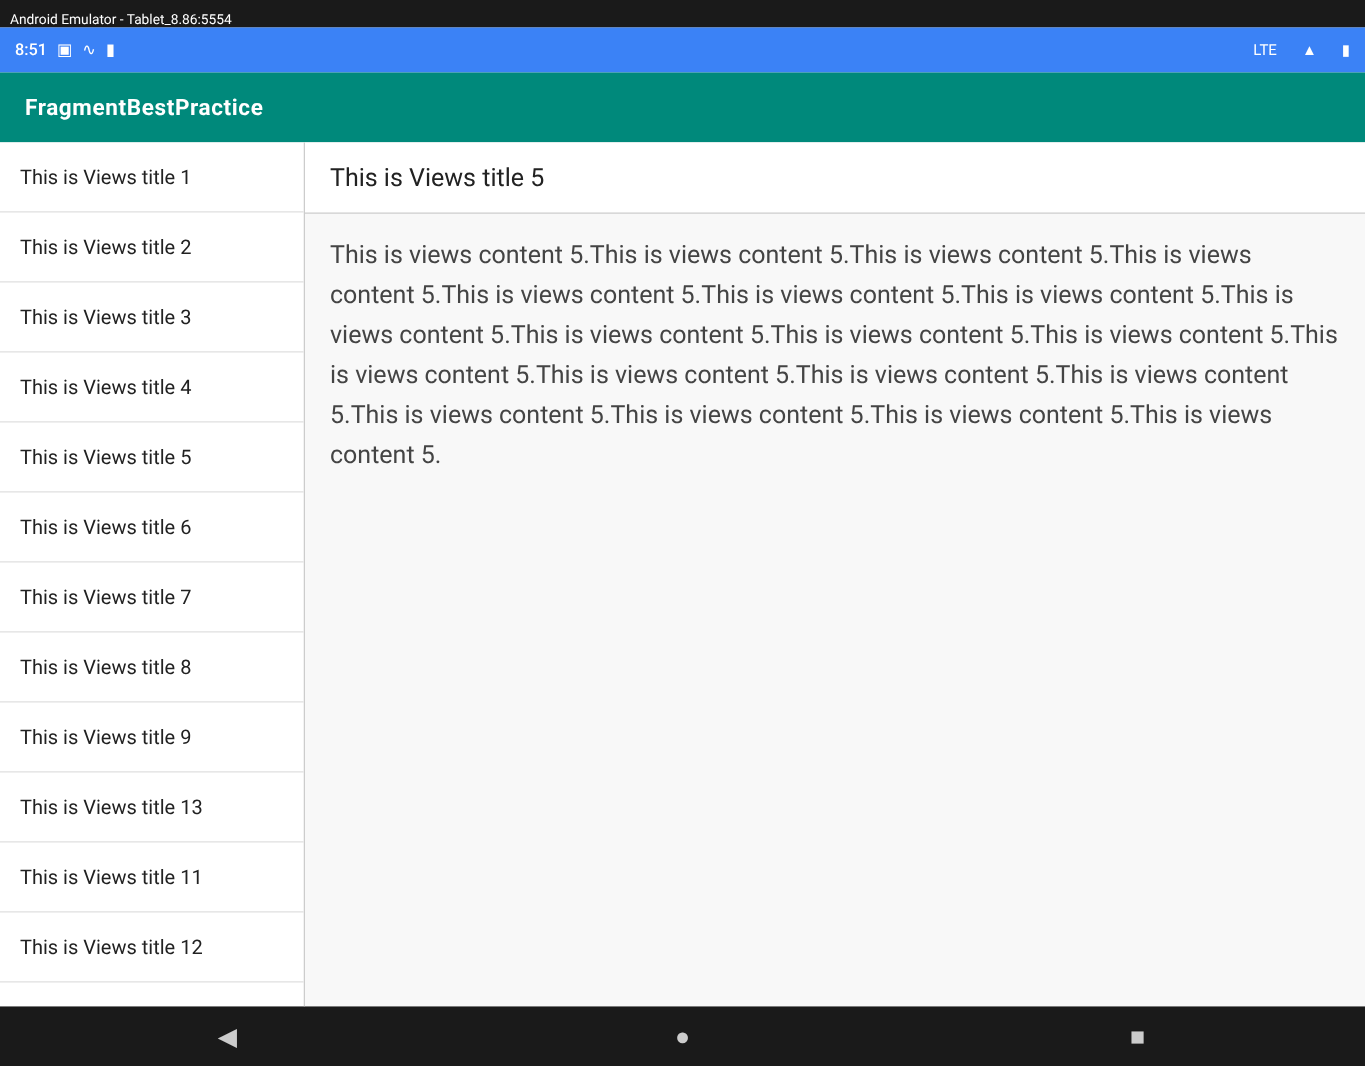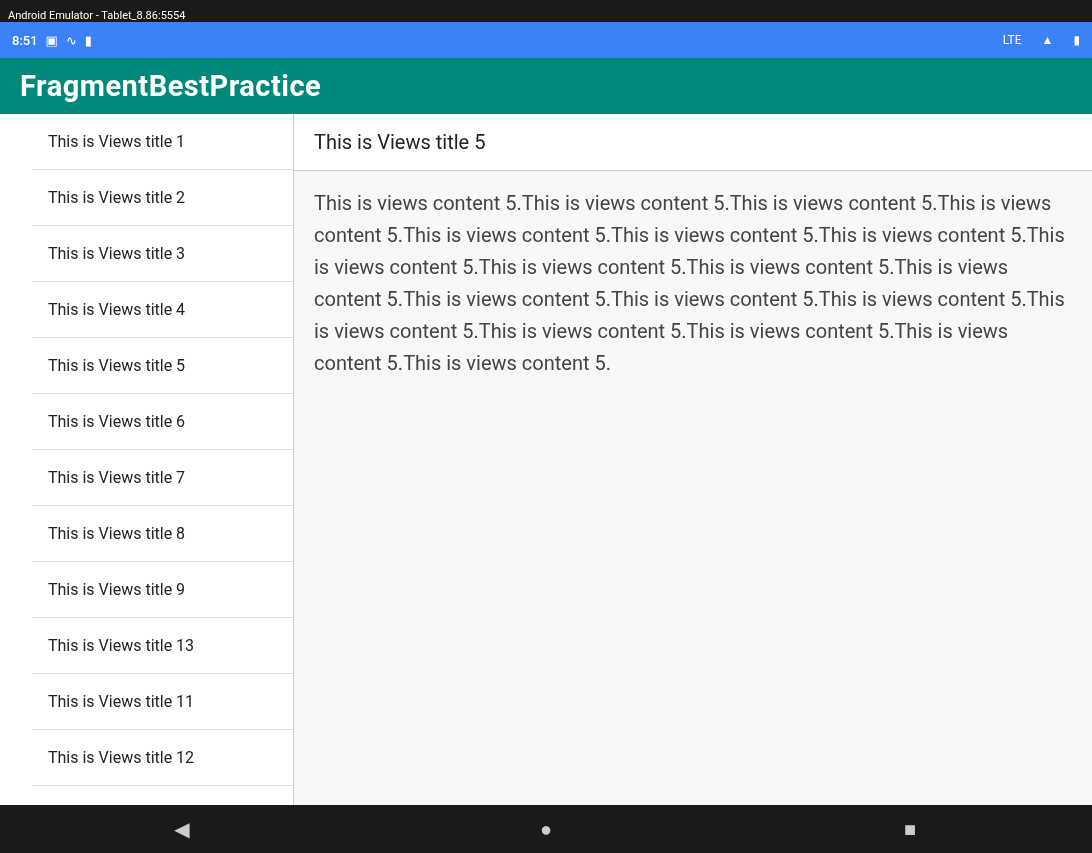--- a/index.html
+++ b/index.html
@@ -61,39 +61,38 @@
     .app-bar {
       background: #00897b;
       height: 56px;
       display: flex;
       align-items: center;
       padding: 0 20px;
     }
 
     .app-bar-title {
       color: white;
-      font-size: 29px;
+      font-size: 18px;
       font-weight: bold;
       letter-spacing: 0.5px;
     }
 
     
     .main-content {
       display: flex;
       height: calc(853px - 22px - 36px - 56px - 48px);
       background: #f5f5f5;
     }
 
     
     .left-panel {
-      width: 294px;
+      width: 244px;
       background: #ffffff;
       border-right: 1px solid #cccccc;
       overflow-y: auto;
-      padding-left: 32px;
     }
 
     .list-item {
       padding: 18px 16px;
       border-bottom: 1px solid #e0e0e0;
       cursor: pointer;
       color: #222222;
       font-size: 16px;
     }
 

